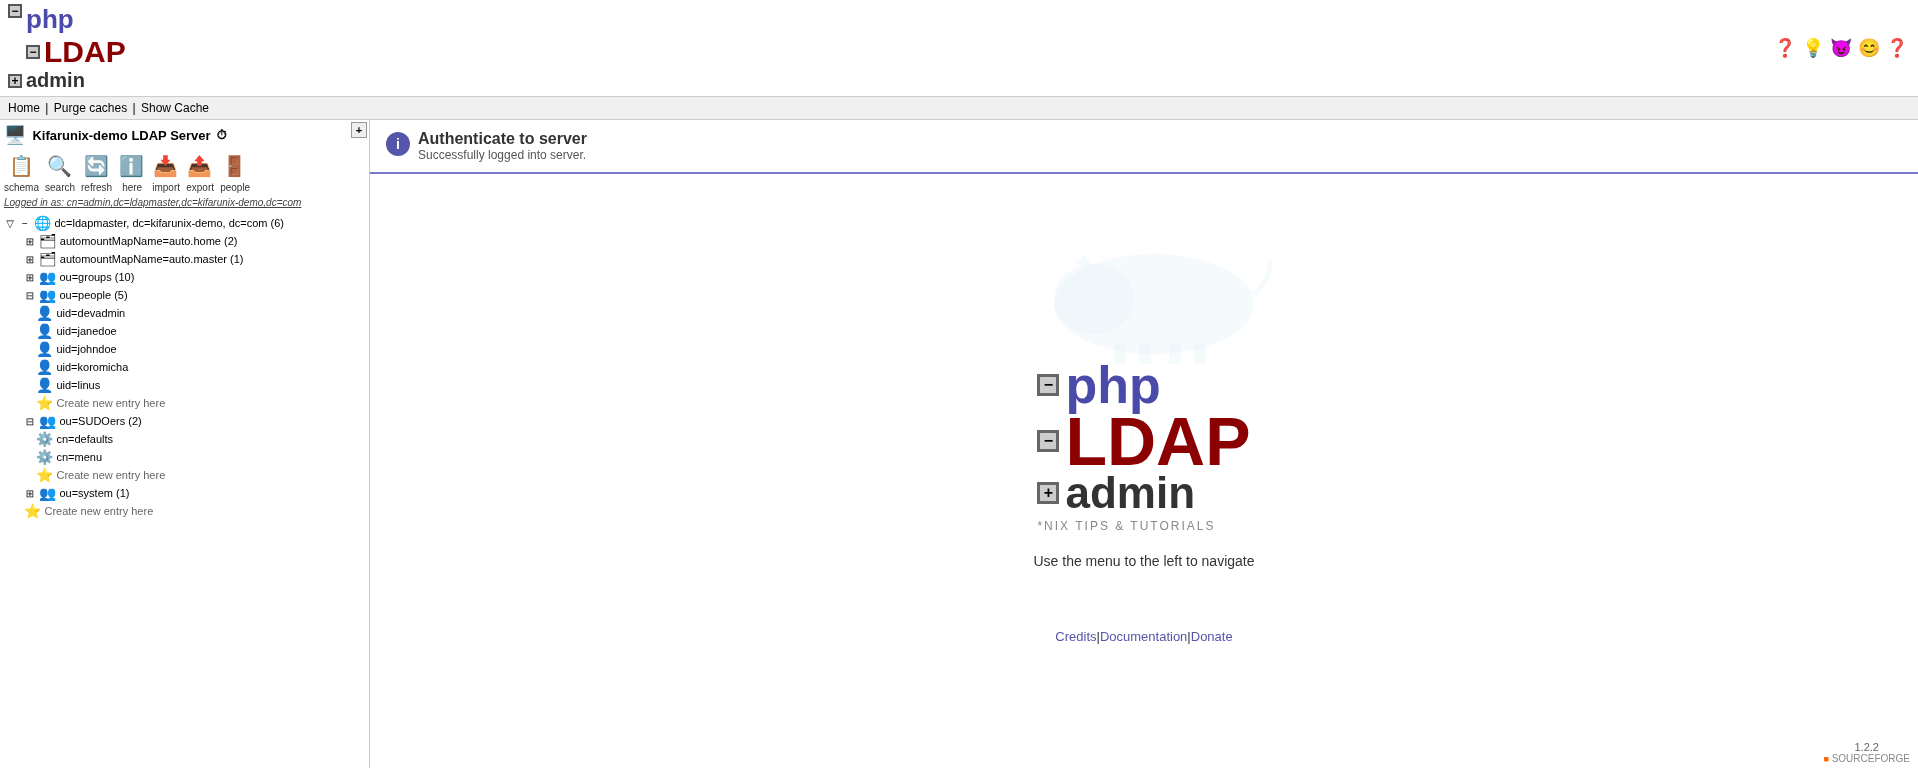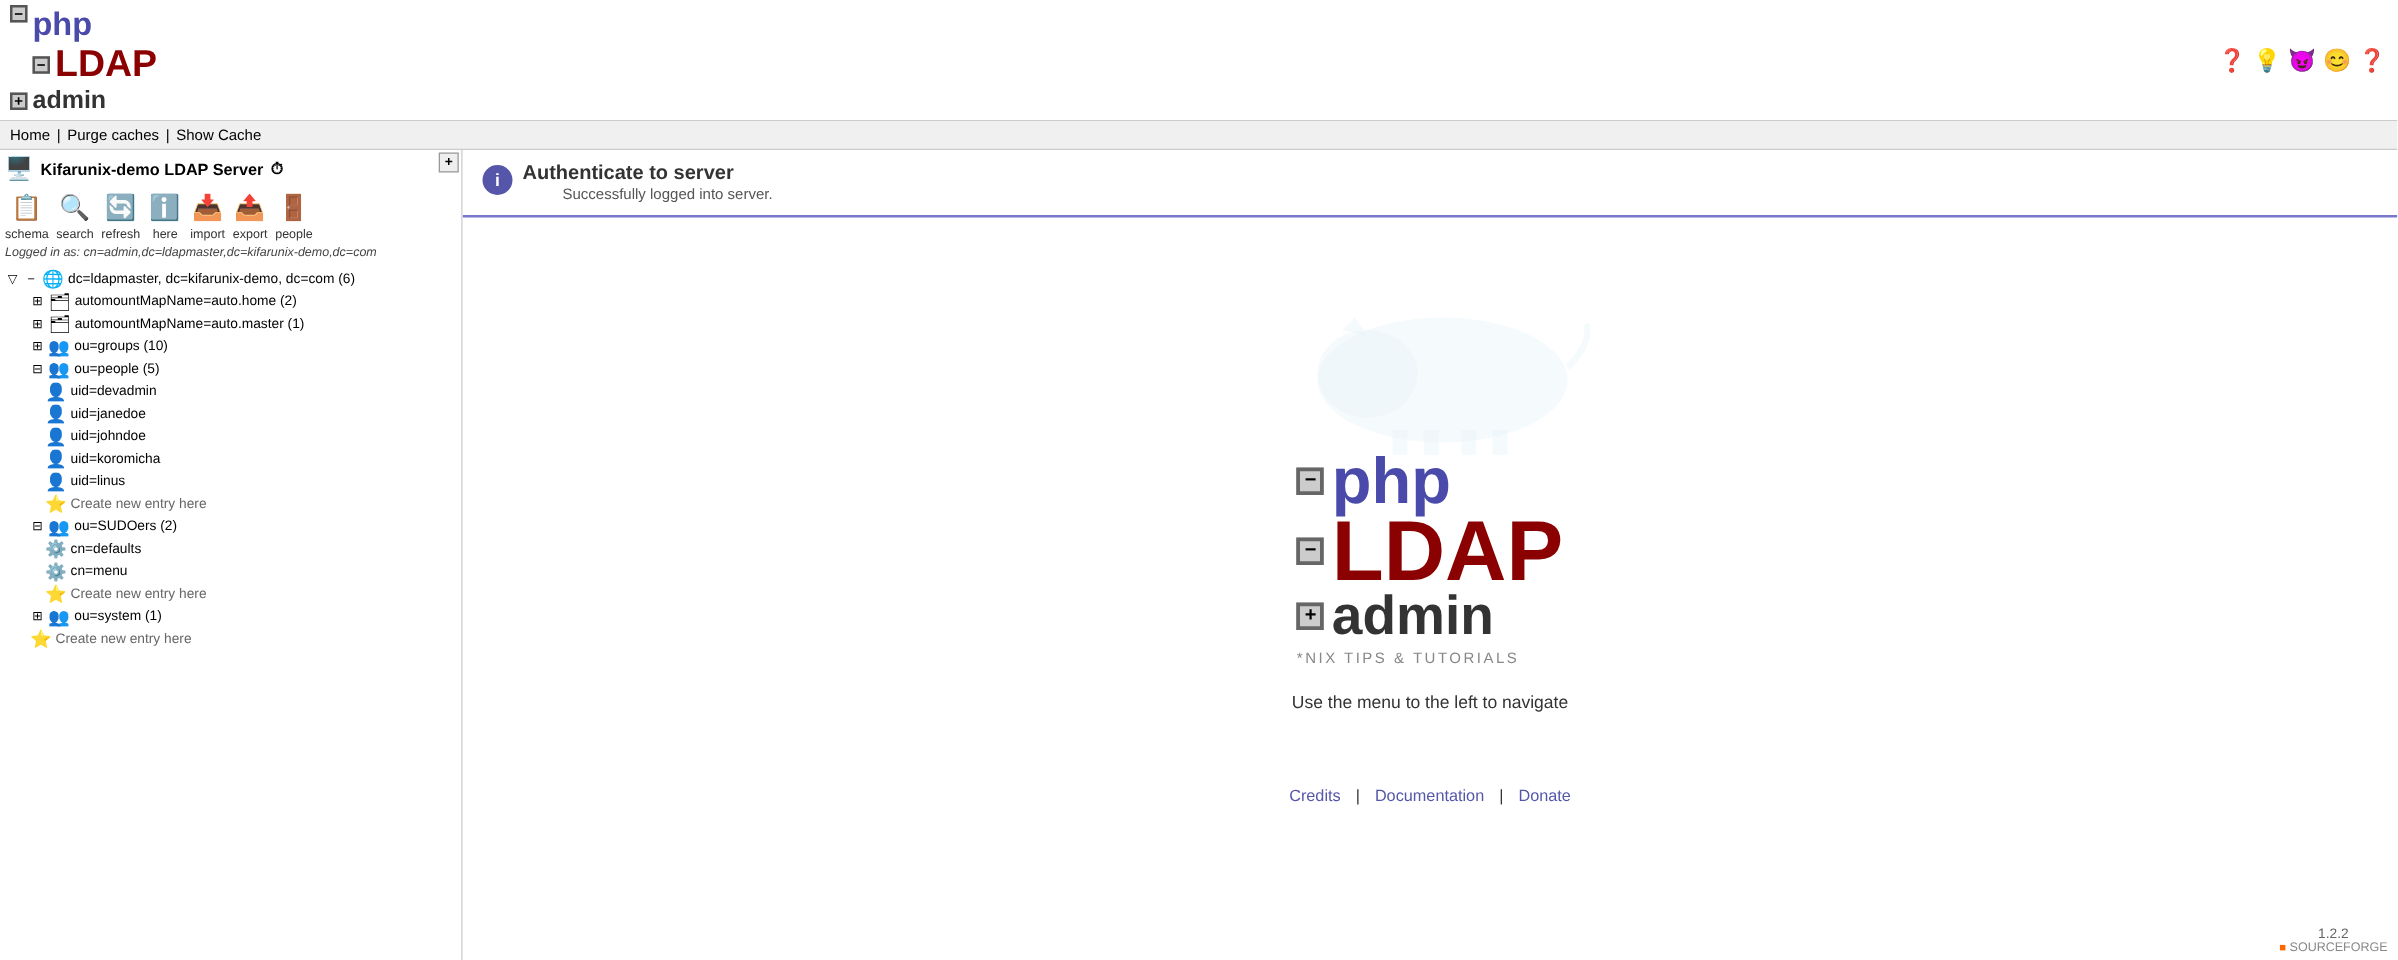--- a/index.html
+++ b/index.html
@@ -119,20 +119,21 @@
     .toolbar-label {
       font-size: 10px;
       color: #333;
     }
 
     #logged-in-info {
       font-size: 10px;
       color: #444;
       margin-bottom: 6px;
       font-style: italic;
+      text-decoration: underline;
     }
 
     
     .tree-container { font-size: 11px; }
     .tree-item {
       display: flex;
       align-items: center;
       gap: 3px;
       padding: 1px 0;
       cursor: pointer;
@@ -184,21 +185,20 @@
       margin-top: 2px;
     }
     #auth-text h2 {
       font-size: 16px;
       font-weight: bold;
       color: #333;
     }
     #auth-text p {
       font-size: 12px;
       color: #555;
-      margin-left: 32px;
     }
 
     
     #center-content {
       flex: 1;
       display: flex;
       flex-direction: column;
       align-items: center;
       justify-content: center;
       padding: 20px;
@@ -271,21 +271,21 @@
     }
 
     #navigate-text {
       font-size: 14px;
       color: #333;
       margin-bottom: 12px;
     }
 
     #bottom-links {
       display: flex;
-      gap: 12px;
+      gap: 0;
       align-items: flex-start;
       font-size: 13px;
       margin-top: 48px;
     }
     #bottom-links a {
       color: #55a;
       text-decoration: none;
       cursor: pointer;
     }
     #bottom-links span { color: #333; }

